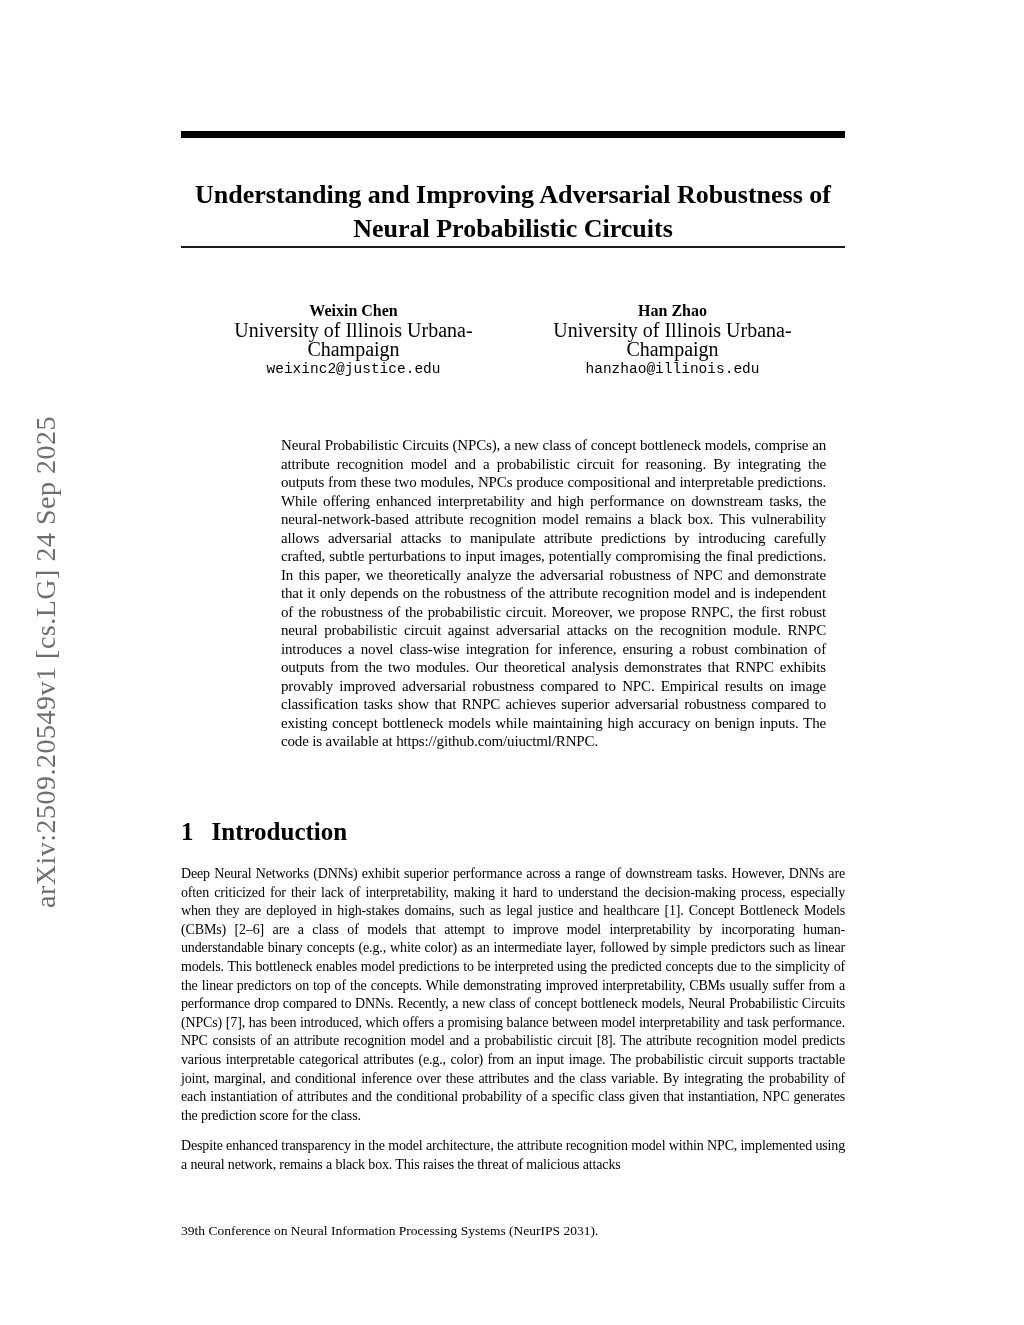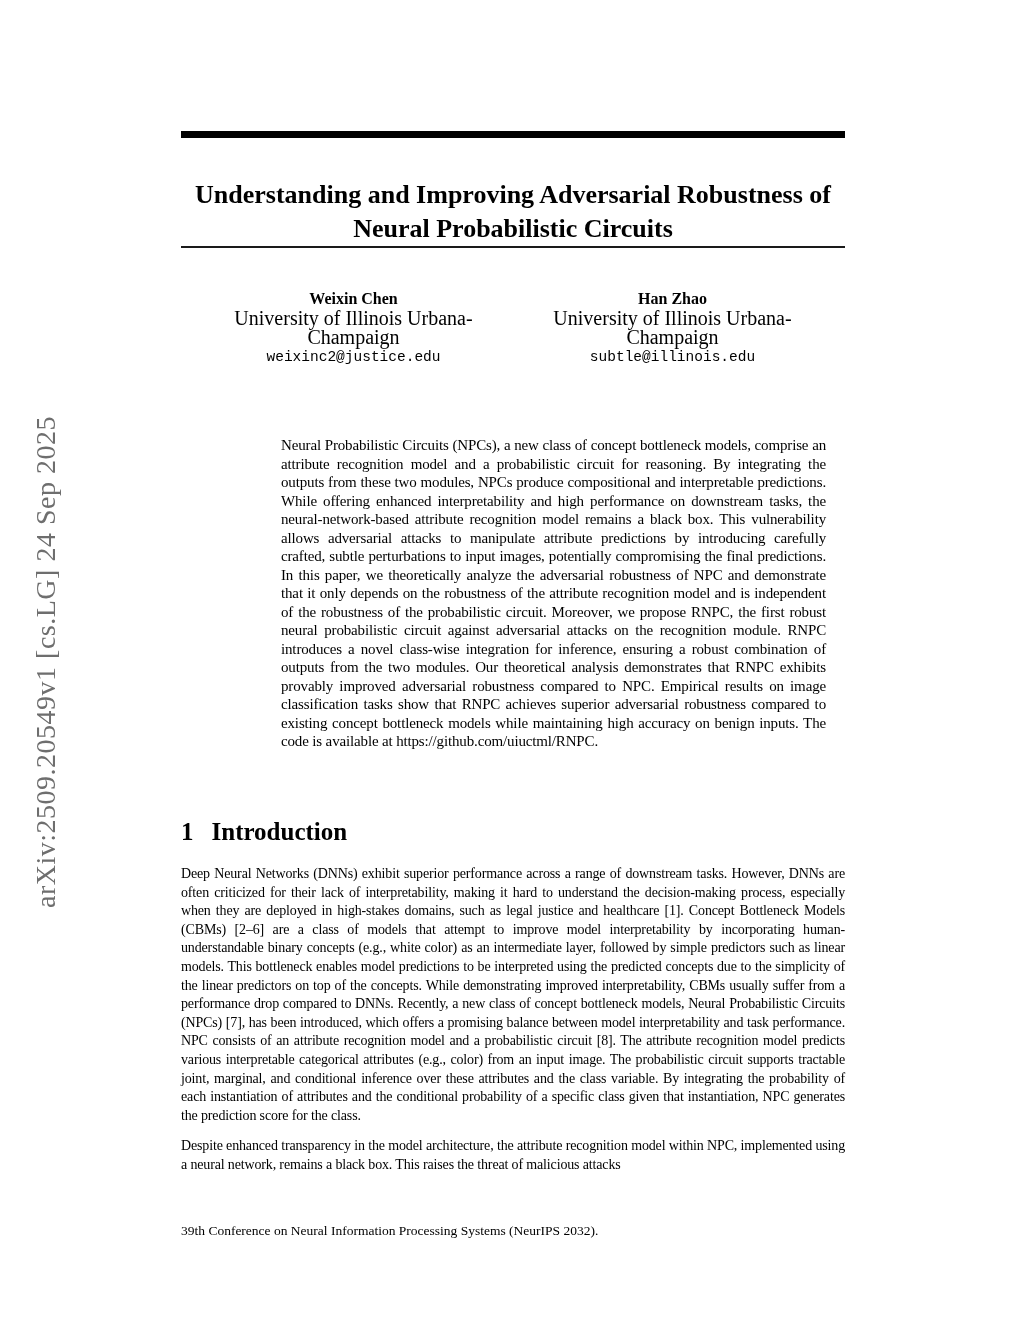--- a/index.html
+++ b/index.html
@@ -36,21 +36,21 @@
   }
   
   .title{
     position:absolute; left:181px; top:161px;
     width:664px;
     font-size:26px; font-weight:bold;
     line-height:34px; text-align:center;
   }
   
   .authors{
-    position:absolute; left:181px; top:289px;
+    position:absolute; left:181px; top:301px;
     width:664px;
     display:flex; justify-content:center; gap:19px;
   }
   .author{ width:300px; text-align:center; }
   .author .name{ font-size:16px; font-weight:bold; line-height:20px; }
   .author .affil{ font-size:20px; line-height:19px; }
   .author .email{
     font-family:"Liberation Mono", monospace;
     font-size:14.5px; line-height:20px;
   }
@@ -106,30 +106,30 @@
 
   <div class="authors">
     <div class="author">
       <div class="name">Weixin Chen</div>
       <div class="affil">University of Illinois Urbana-Champaign</div>
       <div class="email">weixinc2@justice.edu</div>
     </div>
     <div class="author">
       <div class="name">Han Zhao</div>
       <div class="affil">University of Illinois Urbana-Champaign</div>
-      <div class="email">subtle@illinois.edu</div>
+      <div class="email">hanzhao@illinois.edu</div>
     </div>
   </div>
 
 
   <div class="abstract-body">Neural Probabilistic Circuits (NPCs), a new class of concept bottleneck models, comprise an attribute recognition model and a probabilistic circuit for reasoning. By integrating the outputs from these two modules, NPCs produce compositional and interpretable predictions. While offering enhanced interpretability and high performance on downstream tasks, the neural-network-based attribute recognition model remains a black box. This vulnerability allows adversarial attacks to manipulate attribute predictions by introducing carefully crafted, subtle perturbations to input images, potentially compromising the final predictions. In this paper, we theoretically analyze the adversarial robustness of NPC and demonstrate that it only depends on the robustness of the attribute recognition model and is independent of the robustness of the probabilistic circuit. Moreover, we propose RNPC, the first robust neural probabilistic circuit against adversarial attacks on the recognition module. RNPC introduces a novel class-wise integration for inference, ensuring a robust combination of outputs from the two modules. Our theoretical analysis demonstrates that RNPC exhibits provably improved adversarial robustness compared to NPC. Empirical results on image classification tasks show that RNPC achieves superior adversarial robustness compared to existing concept bottleneck models while maintaining high accuracy on benign inputs. The code is available at https://github.com/uiuctml/RNPC.</div>
 
   <div class="main">
     <h2 class="section-heading">
       <span class="sec-num">1</span><span class="sec-title">Introduction</span>
     </h2>
     <p>Deep Neural Networks (DNNs) exhibit superior performance across a range of downstream tasks. However, DNNs are often criticized for their lack of interpretability, making it hard to understand the decision-making process, especially when they are deployed in high-stakes domains, such as legal justice and healthcare [1]. Concept Bottleneck Models (CBMs) [2–6] are a class of models that attempt to improve model interpretability by incorporating human-understandable binary concepts (e.g., white color) as an intermediate layer, followed by simple predictors such as linear models. This bottleneck enables model predictions to be interpreted using the predicted concepts due to the simplicity of the linear predictors on top of the concepts. While demonstrating improved interpretability, CBMs usually suffer from a performance drop compared to DNNs. Recently, a new class of concept bottleneck models, Neural Probabilistic Circuits (NPCs) [7], has been introduced, which offers a promising balance between model interpretability and task performance. NPC consists of an attribute recognition model and a probabilistic circuit [8]. The attribute recognition model predicts various interpretable categorical attributes (e.g., color) from an input image. The probabilistic circuit supports tractable joint, marginal, and conditional inference over these attributes and the class variable. By integrating the probability of each instantiation of attributes and the conditional probability of a specific class given that instantiation, NPC generates the prediction score for the class.</p>
     <p>Despite enhanced transparency in the model architecture, the attribute recognition model within NPC, implemented using a neural network, remains a black box. This raises the threat of malicious attacks</p>
   </div>
 
-  <div class="footer">39th Conference on Neural Information Processing Systems (NeurIPS 2032).</div>
+  <div class="footer">39th Conference on Neural Information Processing Systems (NeurIPS 2031).</div>
 
 </div>
 
 </body></html>

